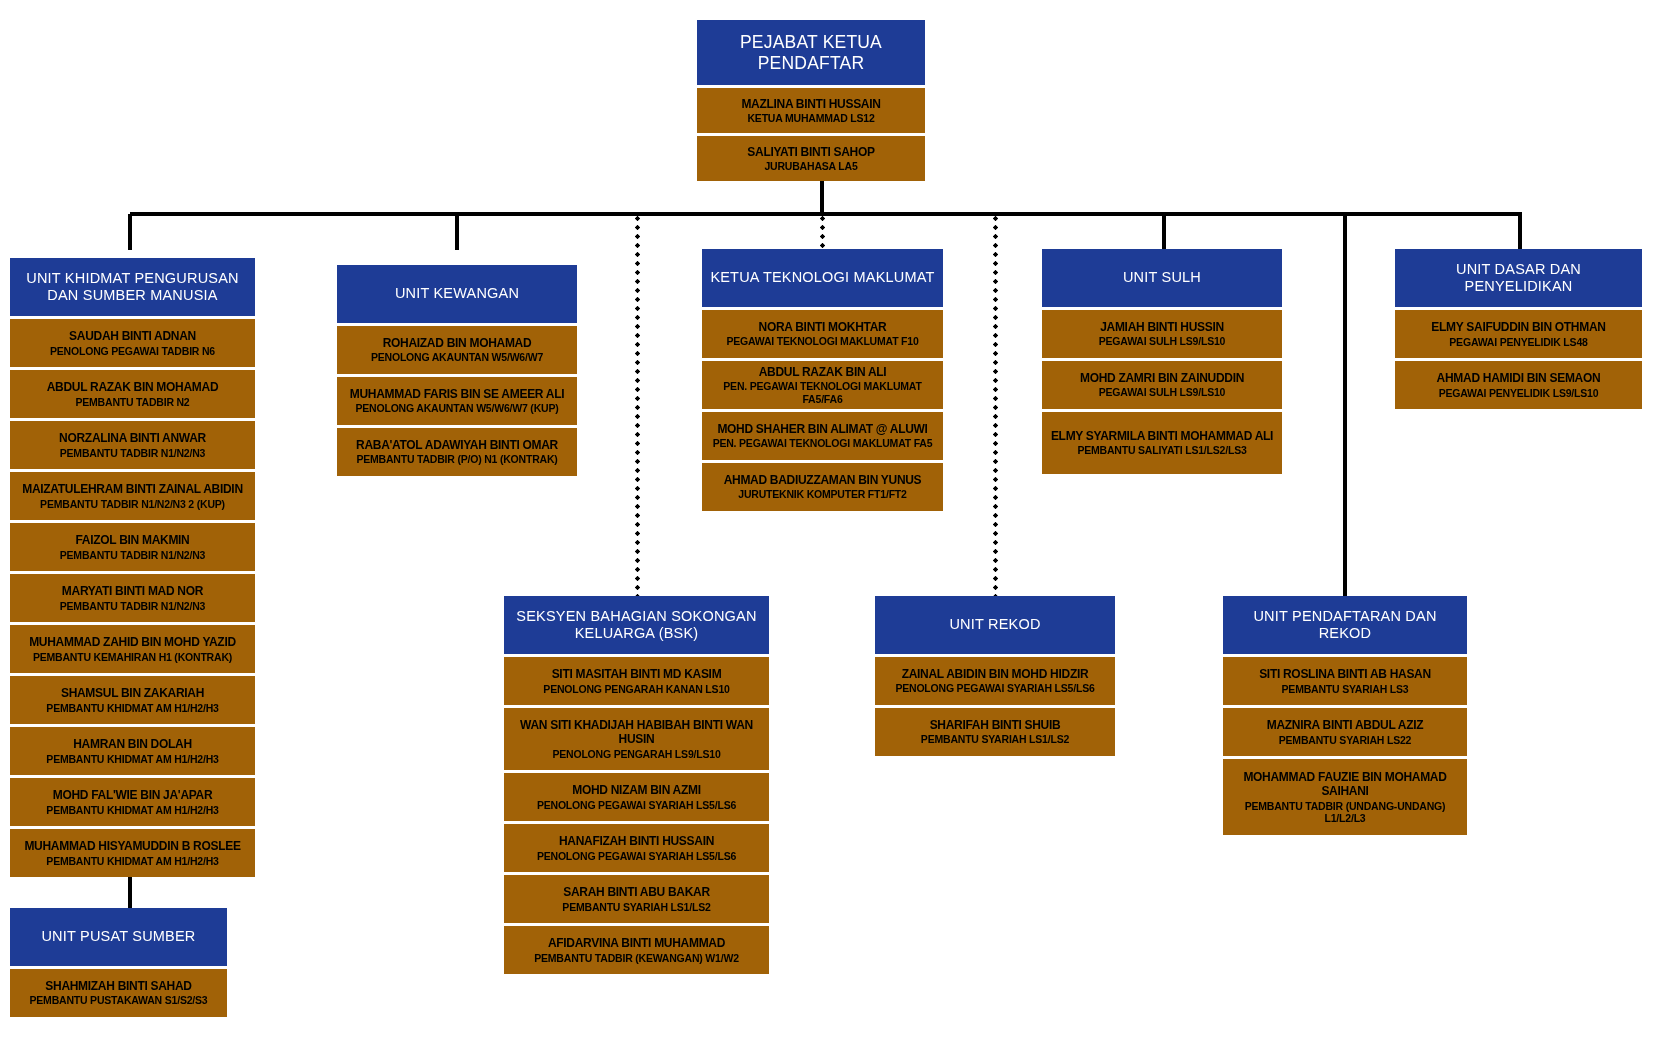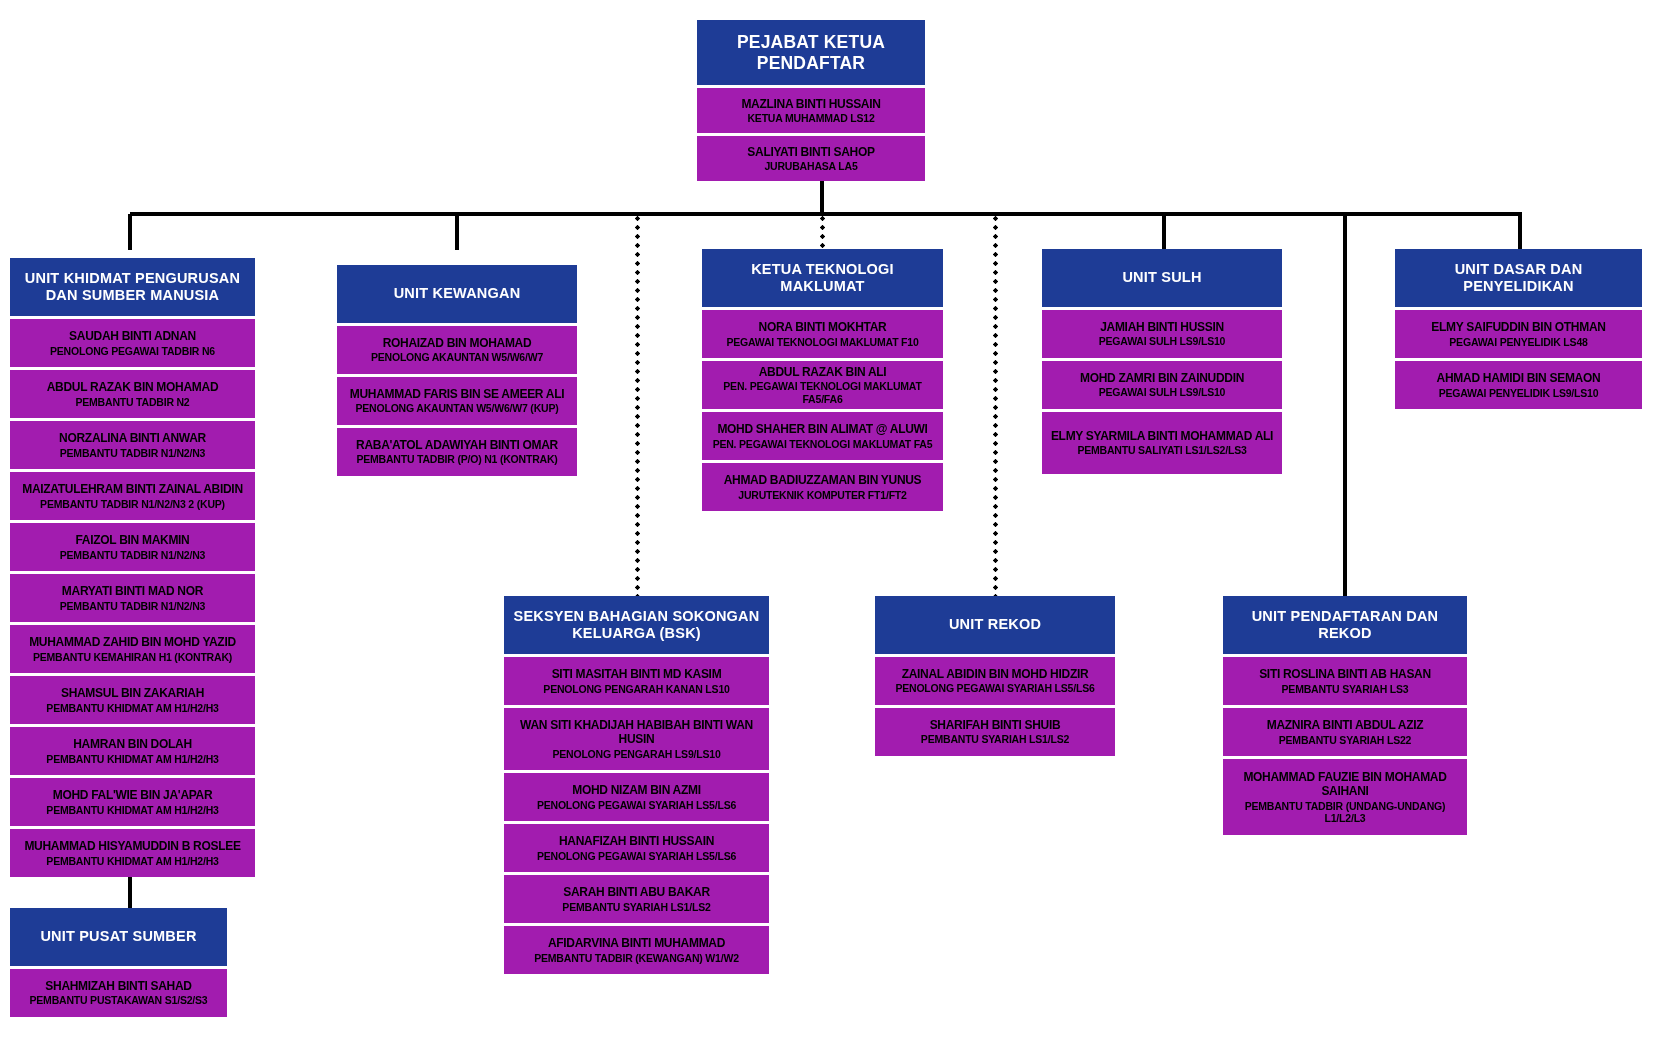--- a/index.html
+++ b/index.html
@@ -1,24 +1,24 @@
 <!DOCTYPE html>
 <html><head>
 <meta charset="utf-8">
 <style>
   html,body{margin:0;padding:0;background:#fff;}
   .canvas{position:relative;width:1654px;height:1063px;background:#fff;
           font-family:"Liberation Sans",sans-serif;overflow:hidden;}
   .unit{position:absolute;}
-  .unit-header{background:#1e3c96;color:#fff;font-weight:bold;text-align:center;
+  .unit-header{background:#1e3c96;color:#fff;font-weight:normal;text-align:center;
     display:flex;align-items:center;justify-content:center;min-height:58px;
     font-size:14.5px;line-height:1.18;margin-bottom:3px;padding:12px 8px;
     box-sizing:border-box;letter-spacing:.2px;}
   .root-box .unit-header{min-height:64px;font-size:17.5px;}
-  .member{background:#a21caf;color:#000;text-align:center;display:flex;
+  .member{background:#a16207;color:#000;text-align:center;display:flex;
     flex-direction:column;align-items:center;justify-content:center;
     margin-bottom:3px;box-sizing:border-box;padding:17px 4px;width:100%;}
   .m2{height:48px}.m3{height:62px}.m4{height:76px}.mr{height:45px}
   .member-name{font-weight:bold;font-size:12px;letter-spacing:-.3px;
     white-space:nowrap;line-height:1.2;}
   .member-name.wrap{white-space:normal;}
   .member-role{font-size:10.5px;font-weight:bold;letter-spacing:-.2px;
     line-height:1.2;margin-top:1px;}
   .member-role.narrow{max-width:205px;}
   .line{position:absolute;background:#000;}

